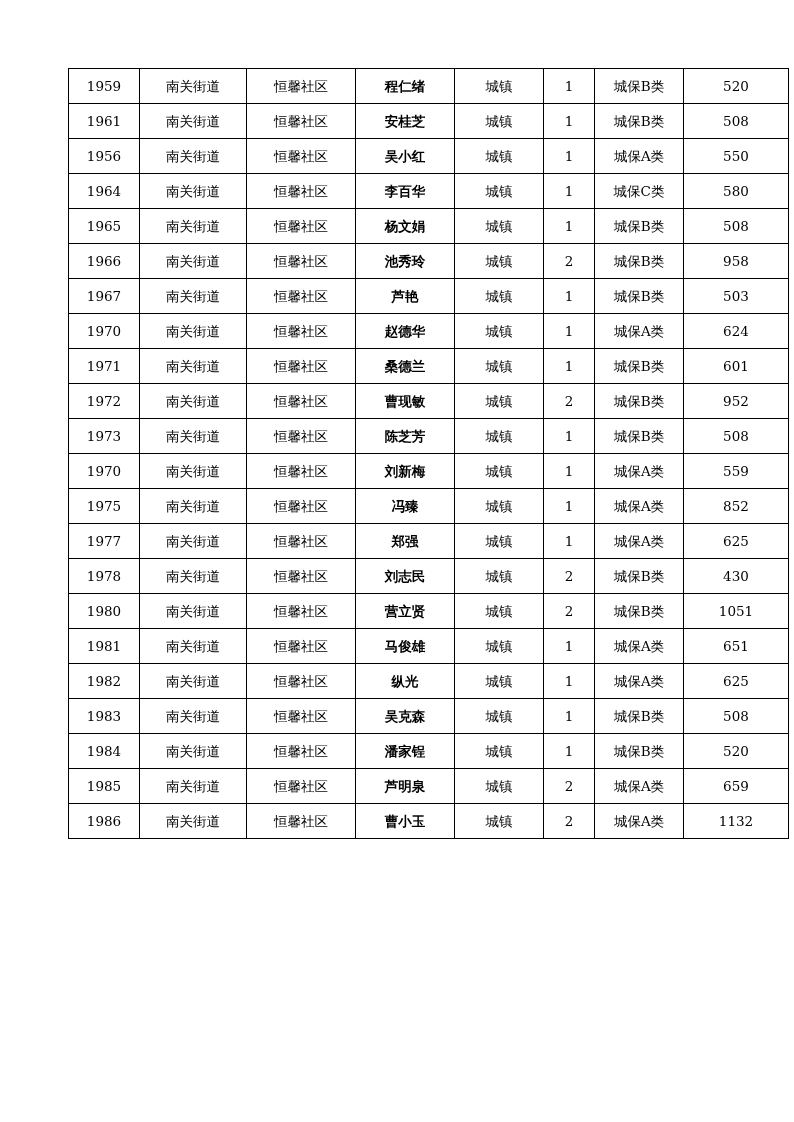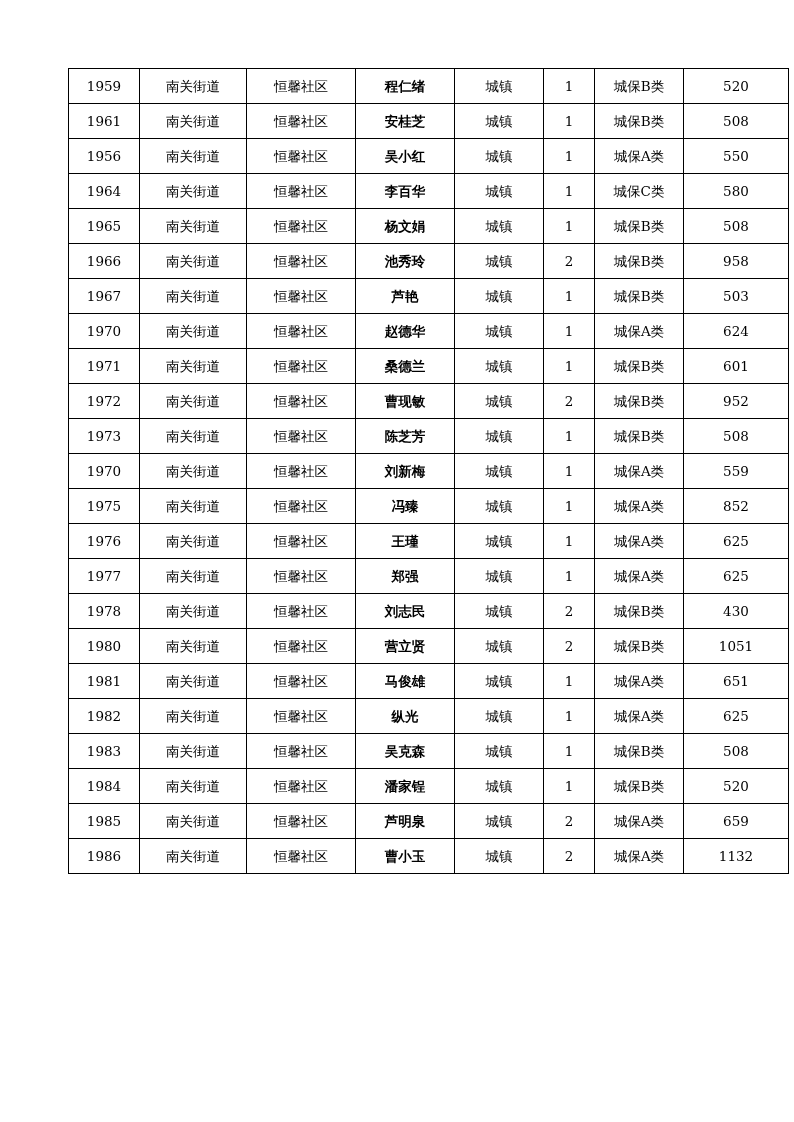--- a/index.html
+++ b/index.html
@@ -179,30 +179,20 @@
           <td class="c-id num">1975</td>
           <td class="c-street">南关街道</td>
           <td class="c-comm">恒馨社区</td>
           <td class="c-name">冯臻</td>
           <td class="c-type">城镇</td>
           <td class="c-count num">1</td>
           <td class="c-cat">城保A类</td>
           <td class="c-amount num">852</td>
         </tr>
         <tr>
-          <td class="c-id num">1976</td>
-          <td class="c-street">南关街道</td>
-          <td class="c-comm">恒馨社区</td>
-          <td class="c-name">王瑾</td>
-          <td class="c-type">城镇</td>
-          <td class="c-count num">1</td>
-          <td class="c-cat">城保A类</td>
-          <td class="c-amount num">625</td>
-        </tr>
-        <tr>
           <td class="c-id num">1977</td>
           <td class="c-street">南关街道</td>
           <td class="c-comm">恒馨社区</td>
           <td class="c-name">郑强</td>
           <td class="c-type">城镇</td>
           <td class="c-count num">1</td>
           <td class="c-cat">城保A类</td>
           <td class="c-amount num">625</td>
         </tr>
         <tr>

